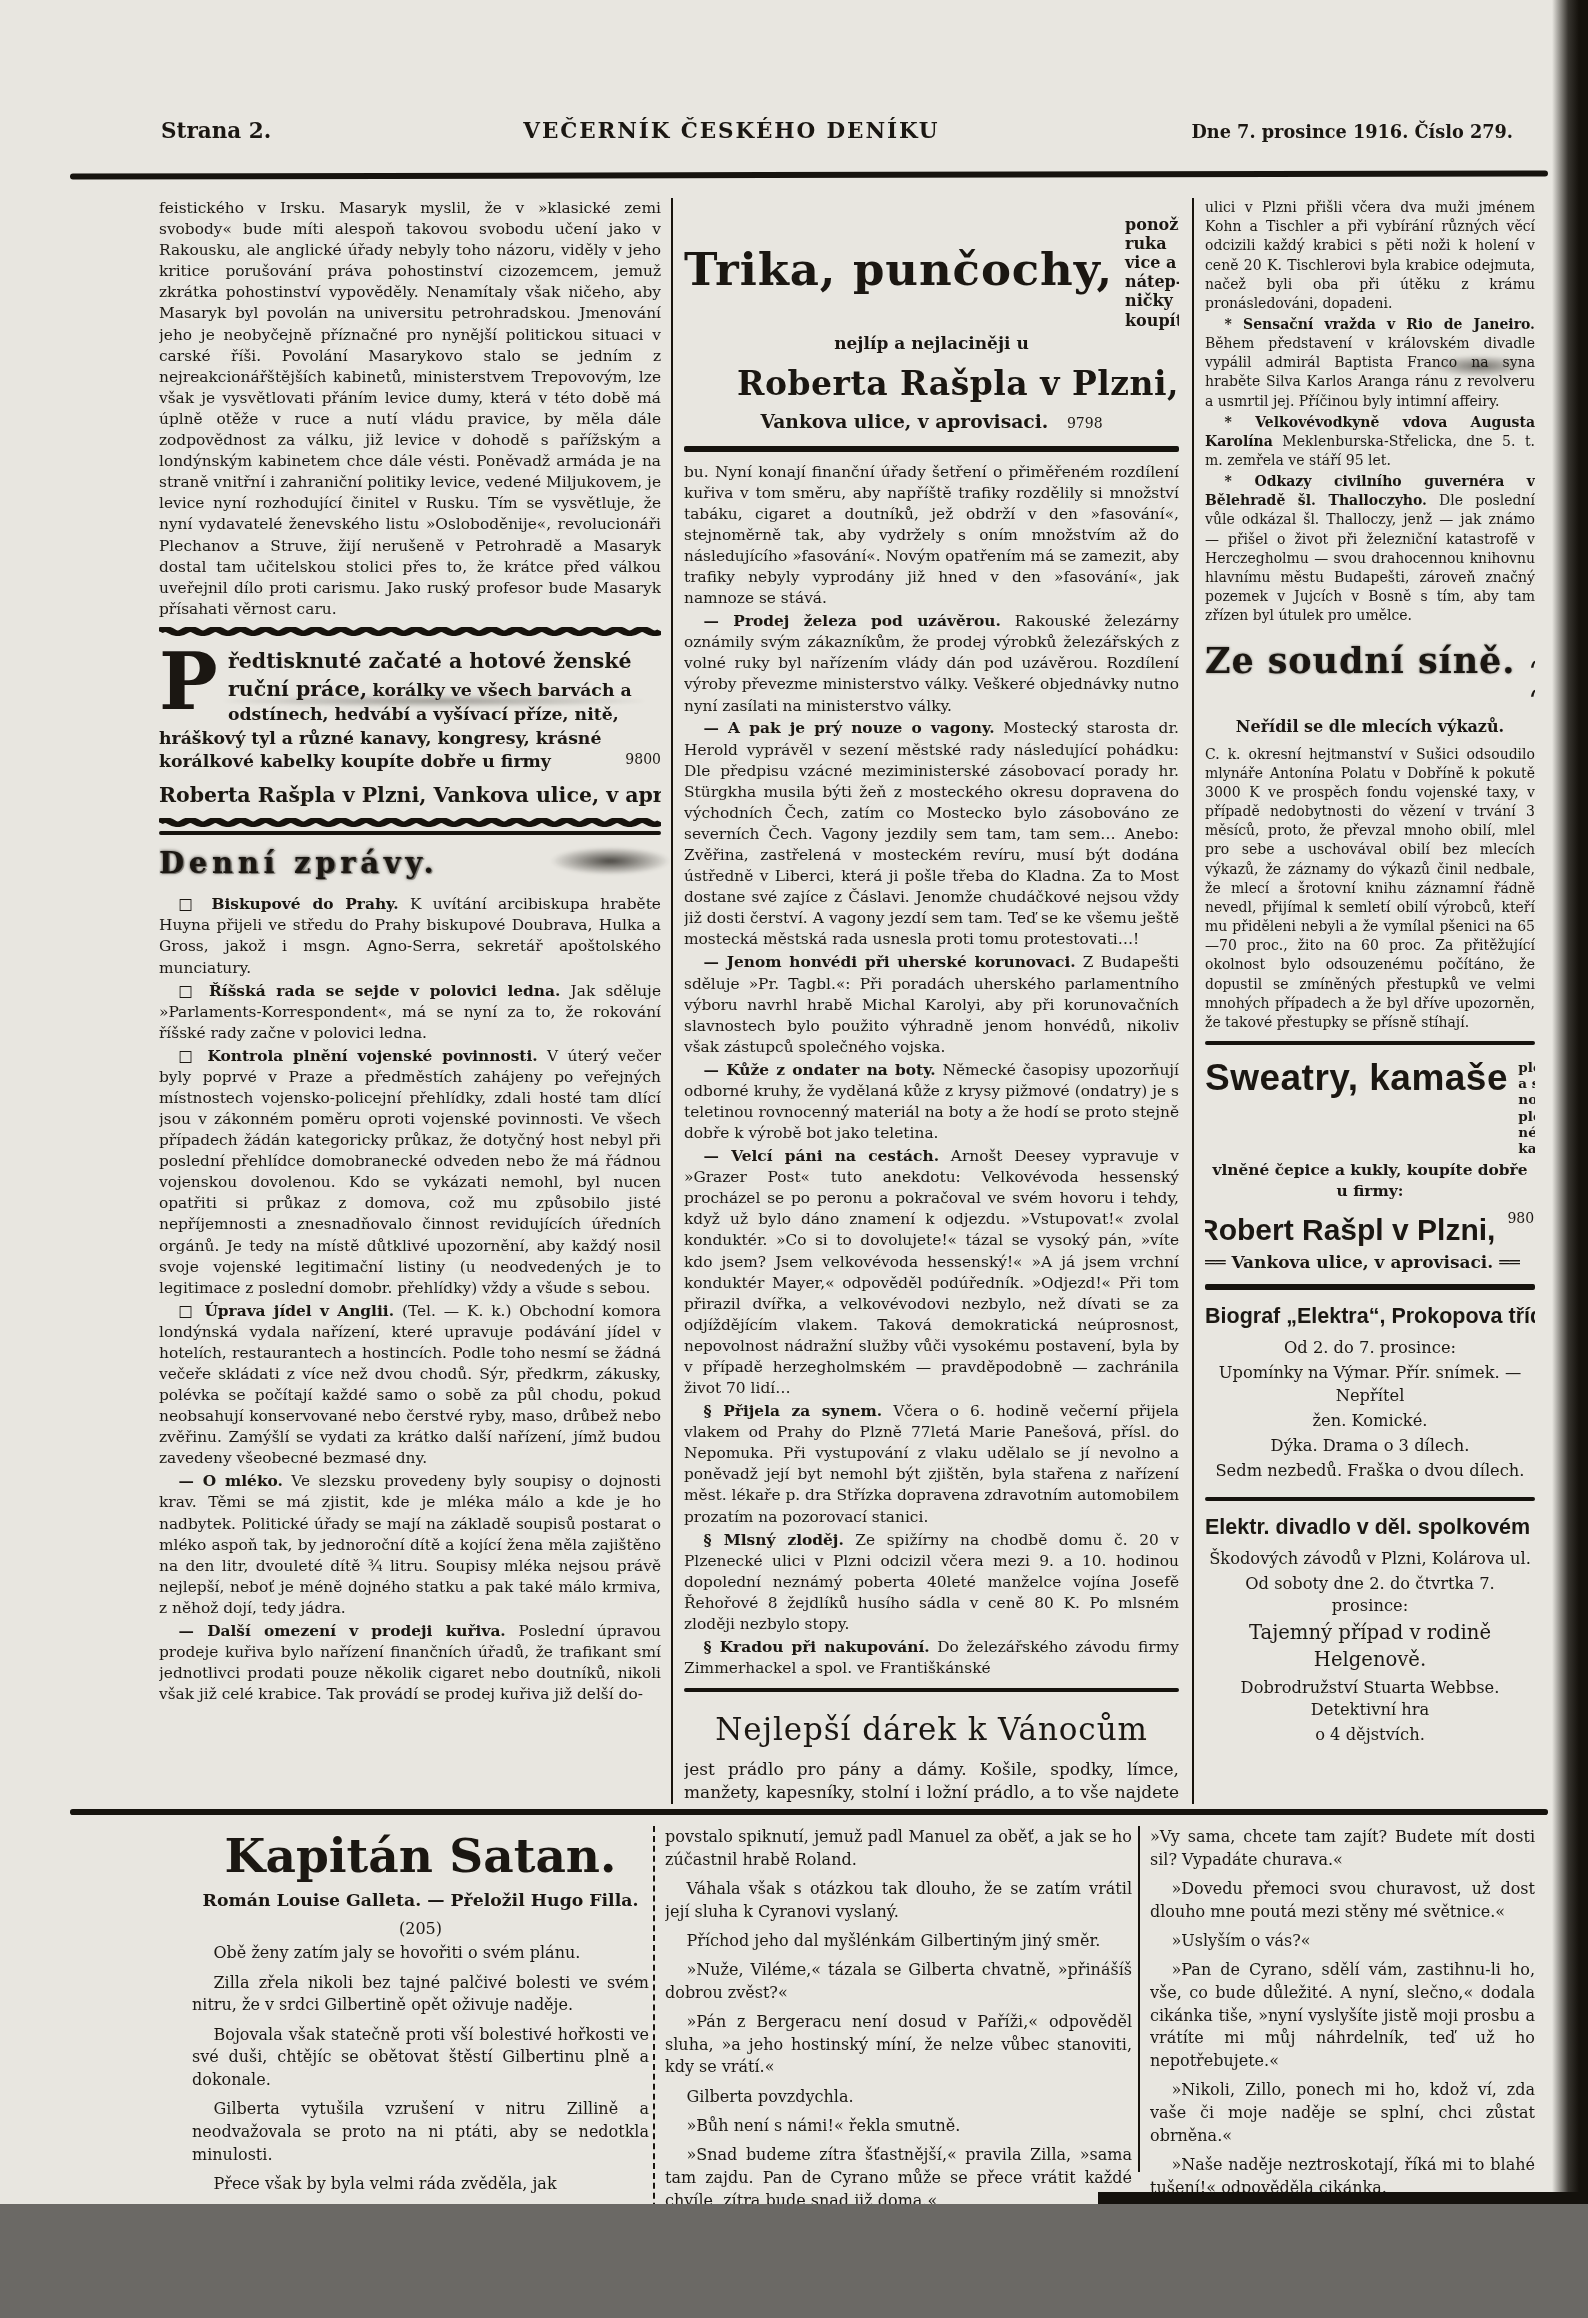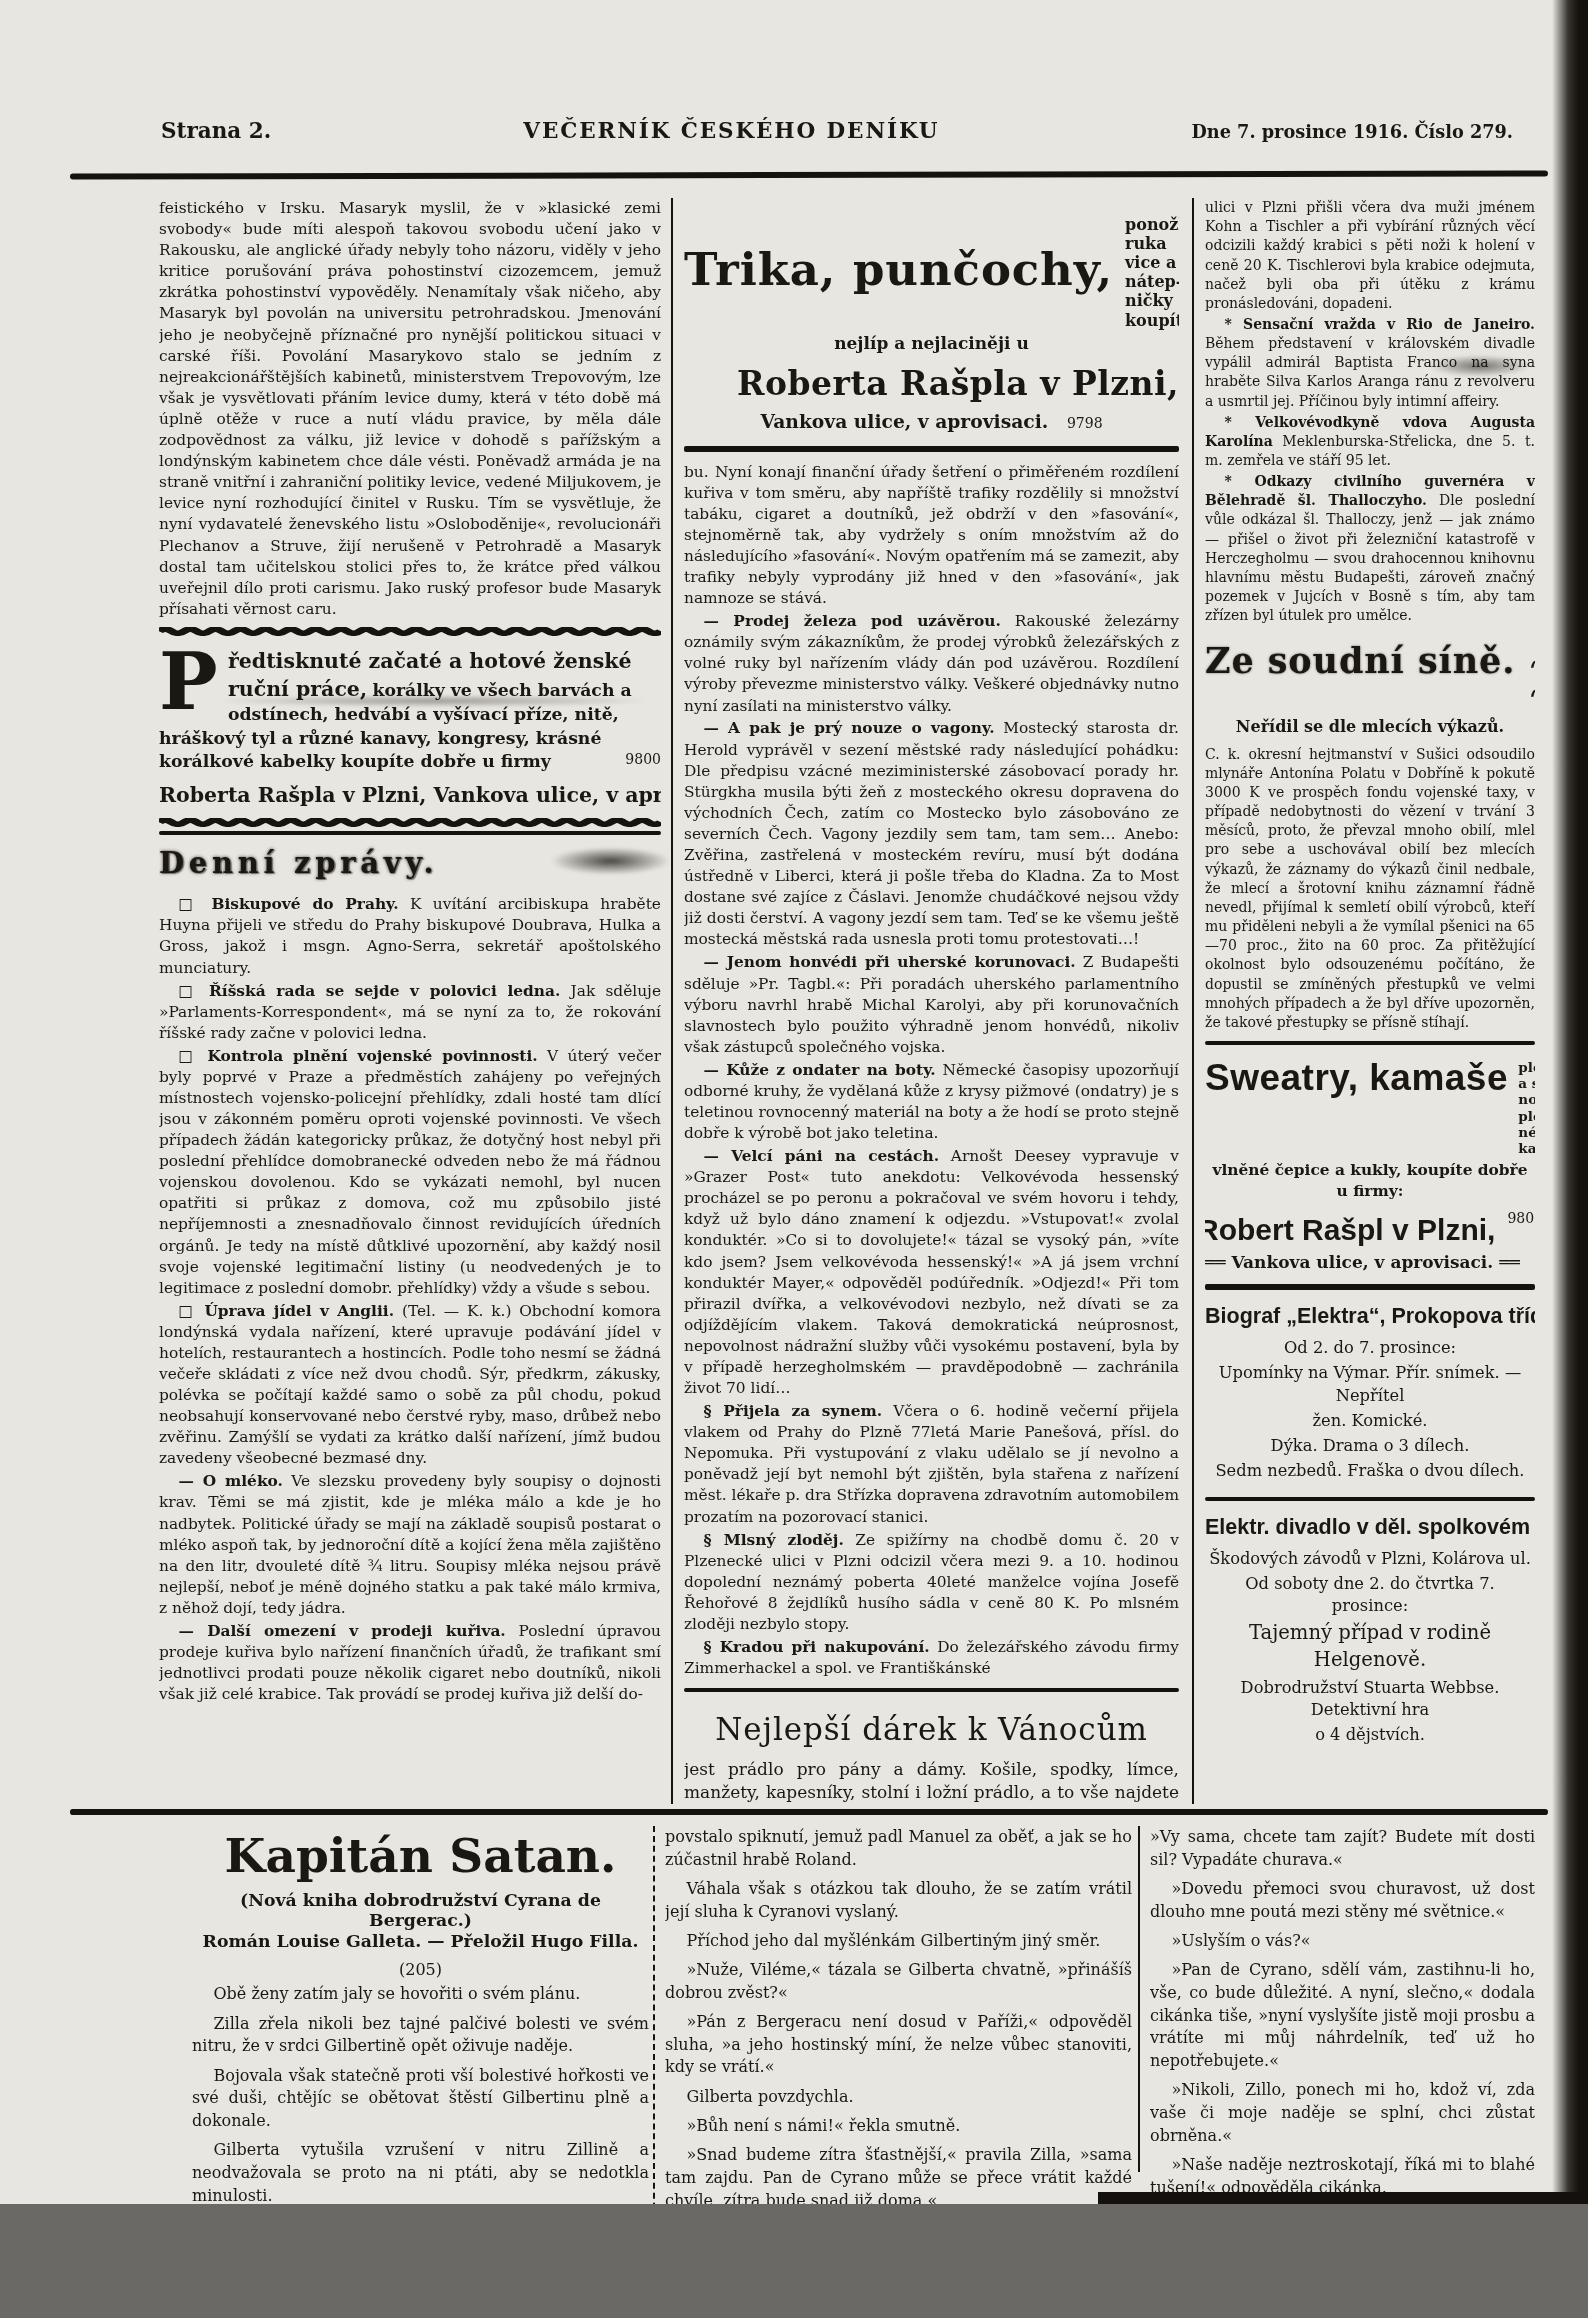--- a/index.html
+++ b/index.html
@@ -221,21 +221,20 @@
     </div>
   </div>
 
   <div class="feuil-rule"></div>
   <div class="feuil">
     <div class="fvrule1"></div>
     <div class="fvrule2"></div>
 
     <div class="fcolA">
       <div class="feuil-title">Kapitán Satan.</div>
-      <div class="feuil-sub">(Nová kniha dobrodružství Cyrana de Bergerac.)</div>
       <div class="feuil-sub">Román Louise Galleta.  —  Přeložil Hugo Filla.</div>
       <div class="feuil-num">(205)</div>
       <p class="fp">Obě ženy zatím jaly se hovořiti o svém plánu.</p>
       <p class="fp">Zilla zřela nikoli bez tajné palčivé bolesti ve svém nitru, že v srdci Gilbertině opět oživuje naděje.</p>
       <p class="fp">Bojovala však statečně proti vší bolestivé hořkosti ve své duši, chtějíc se obětovat štěstí Gilbertinu plně a dokonale.</p>
       <p class="fp">Gilberta vytušila vzrušení v nitru Zillině a neodvažovala se proto na ni ptáti, aby se nedotkla minulosti.</p>
       <p class="fp">Přece však by byla velmi ráda zvěděla, jak</p>
     </div>
 
     <div class="fcolB">

